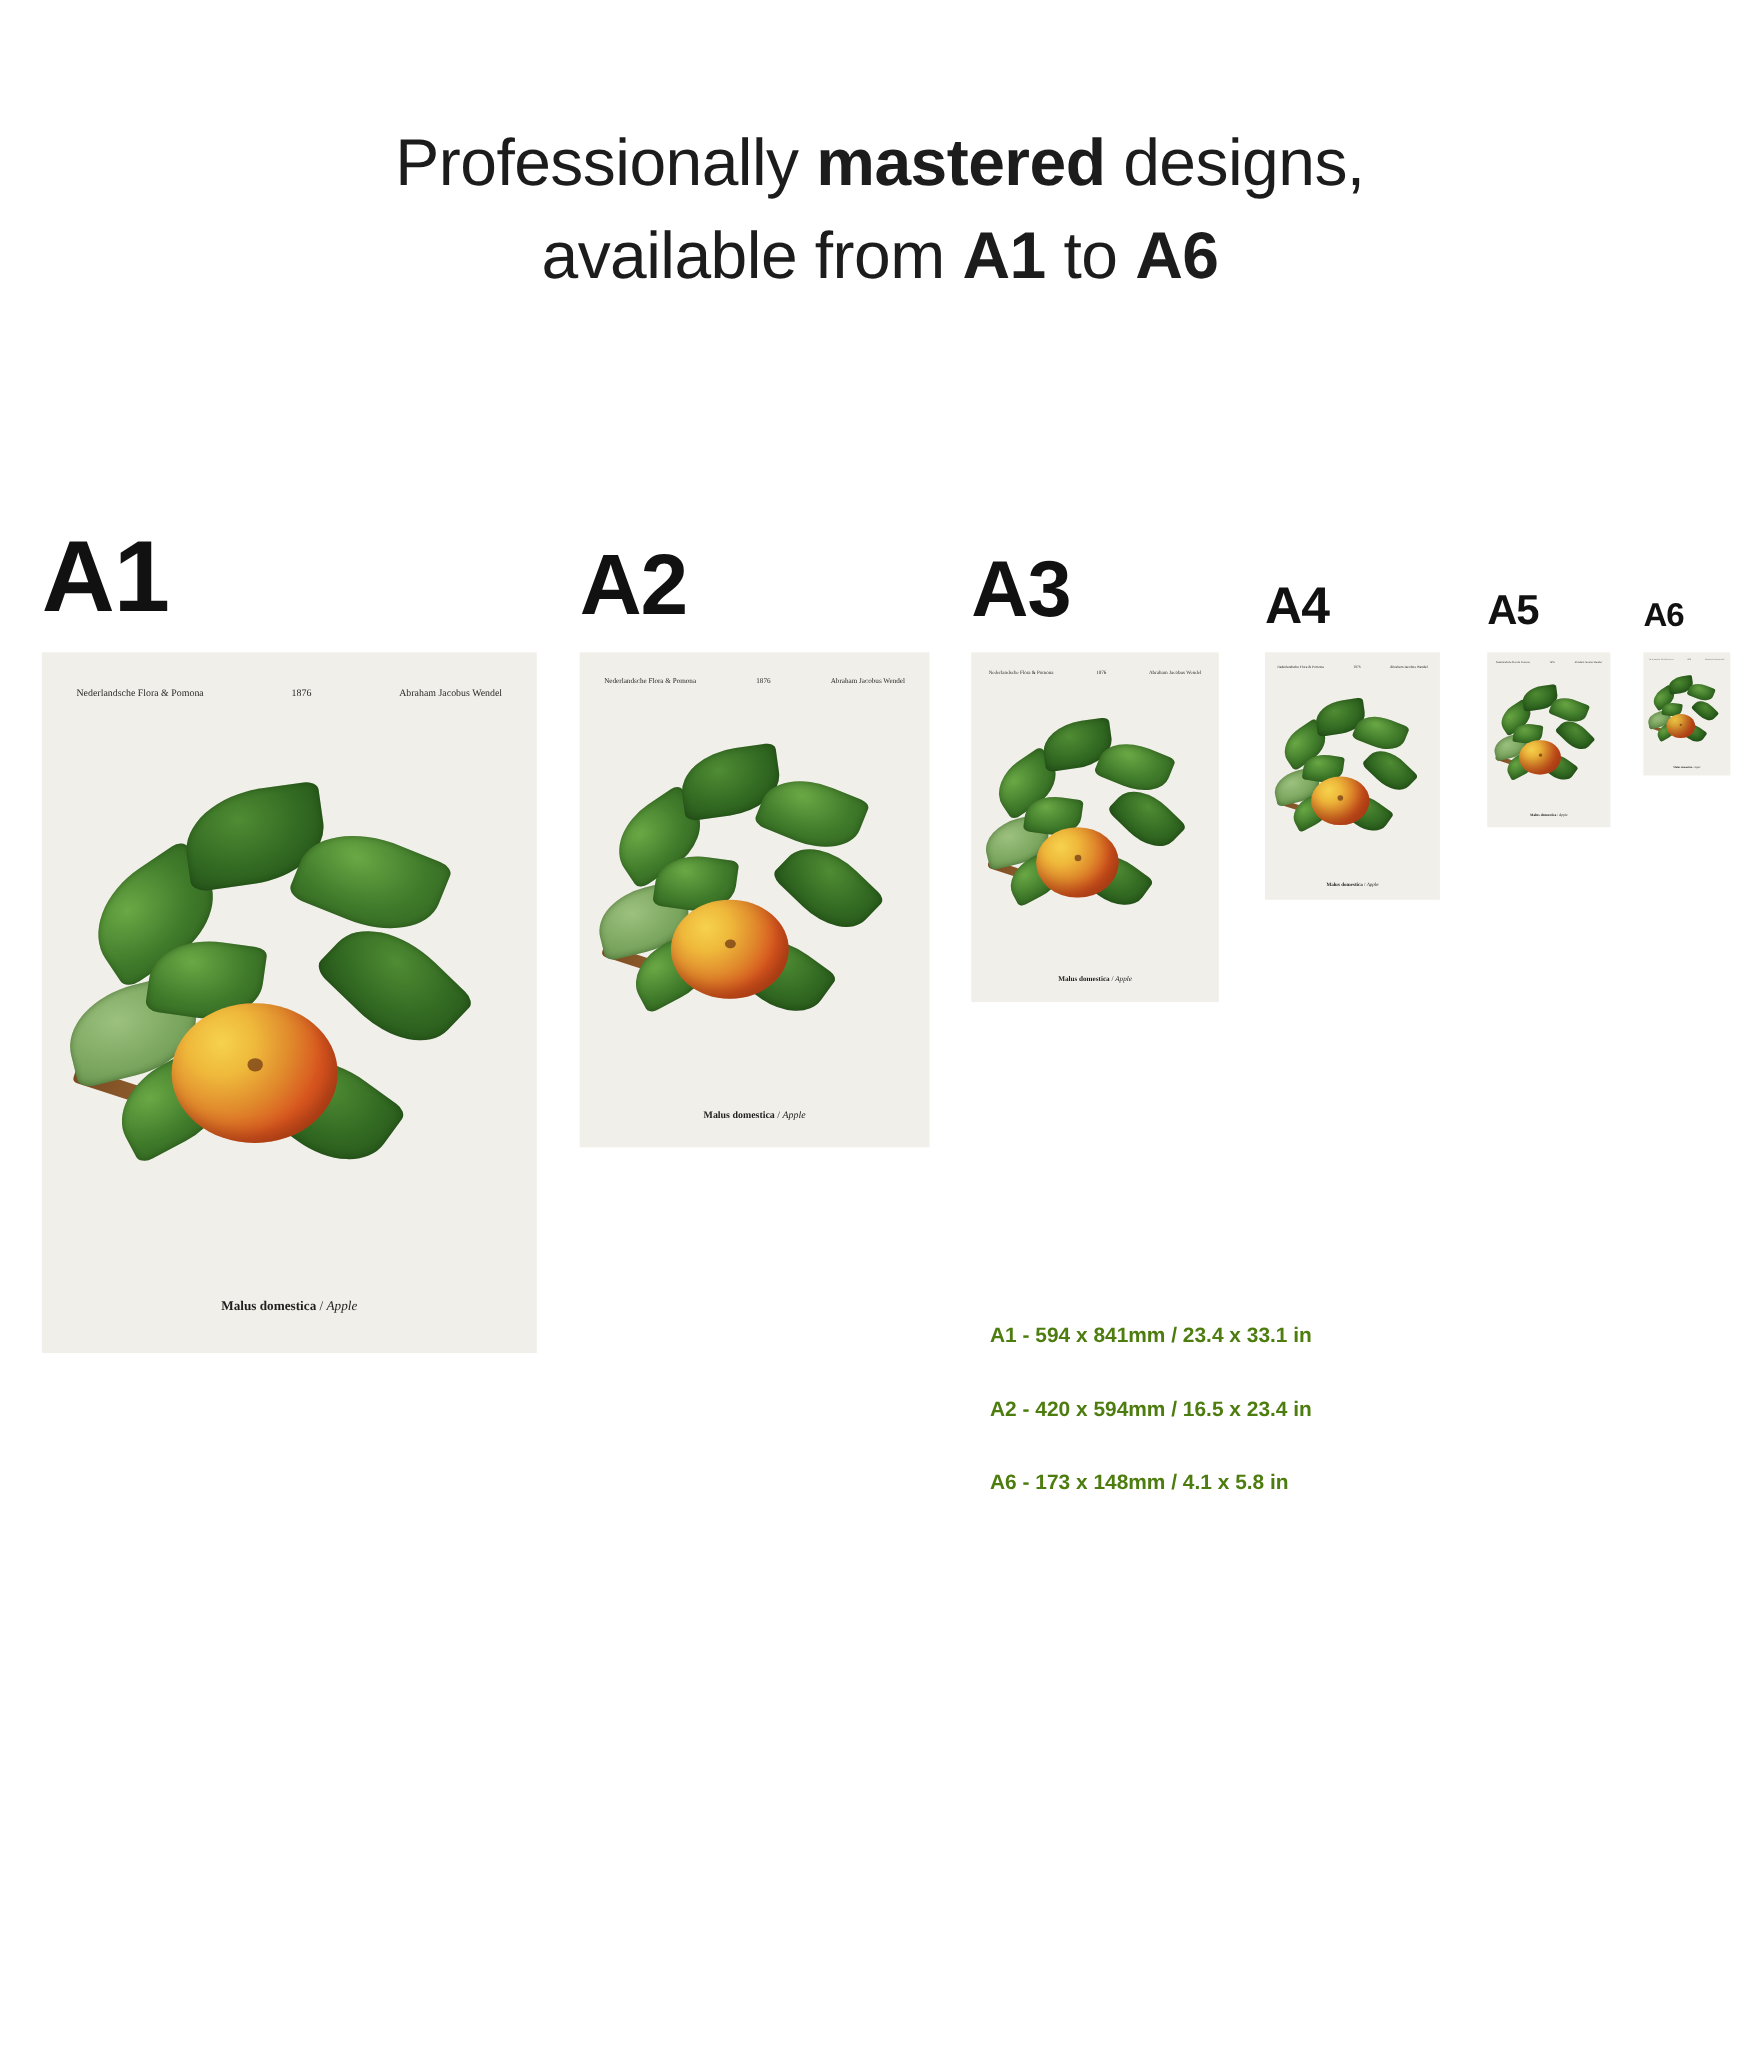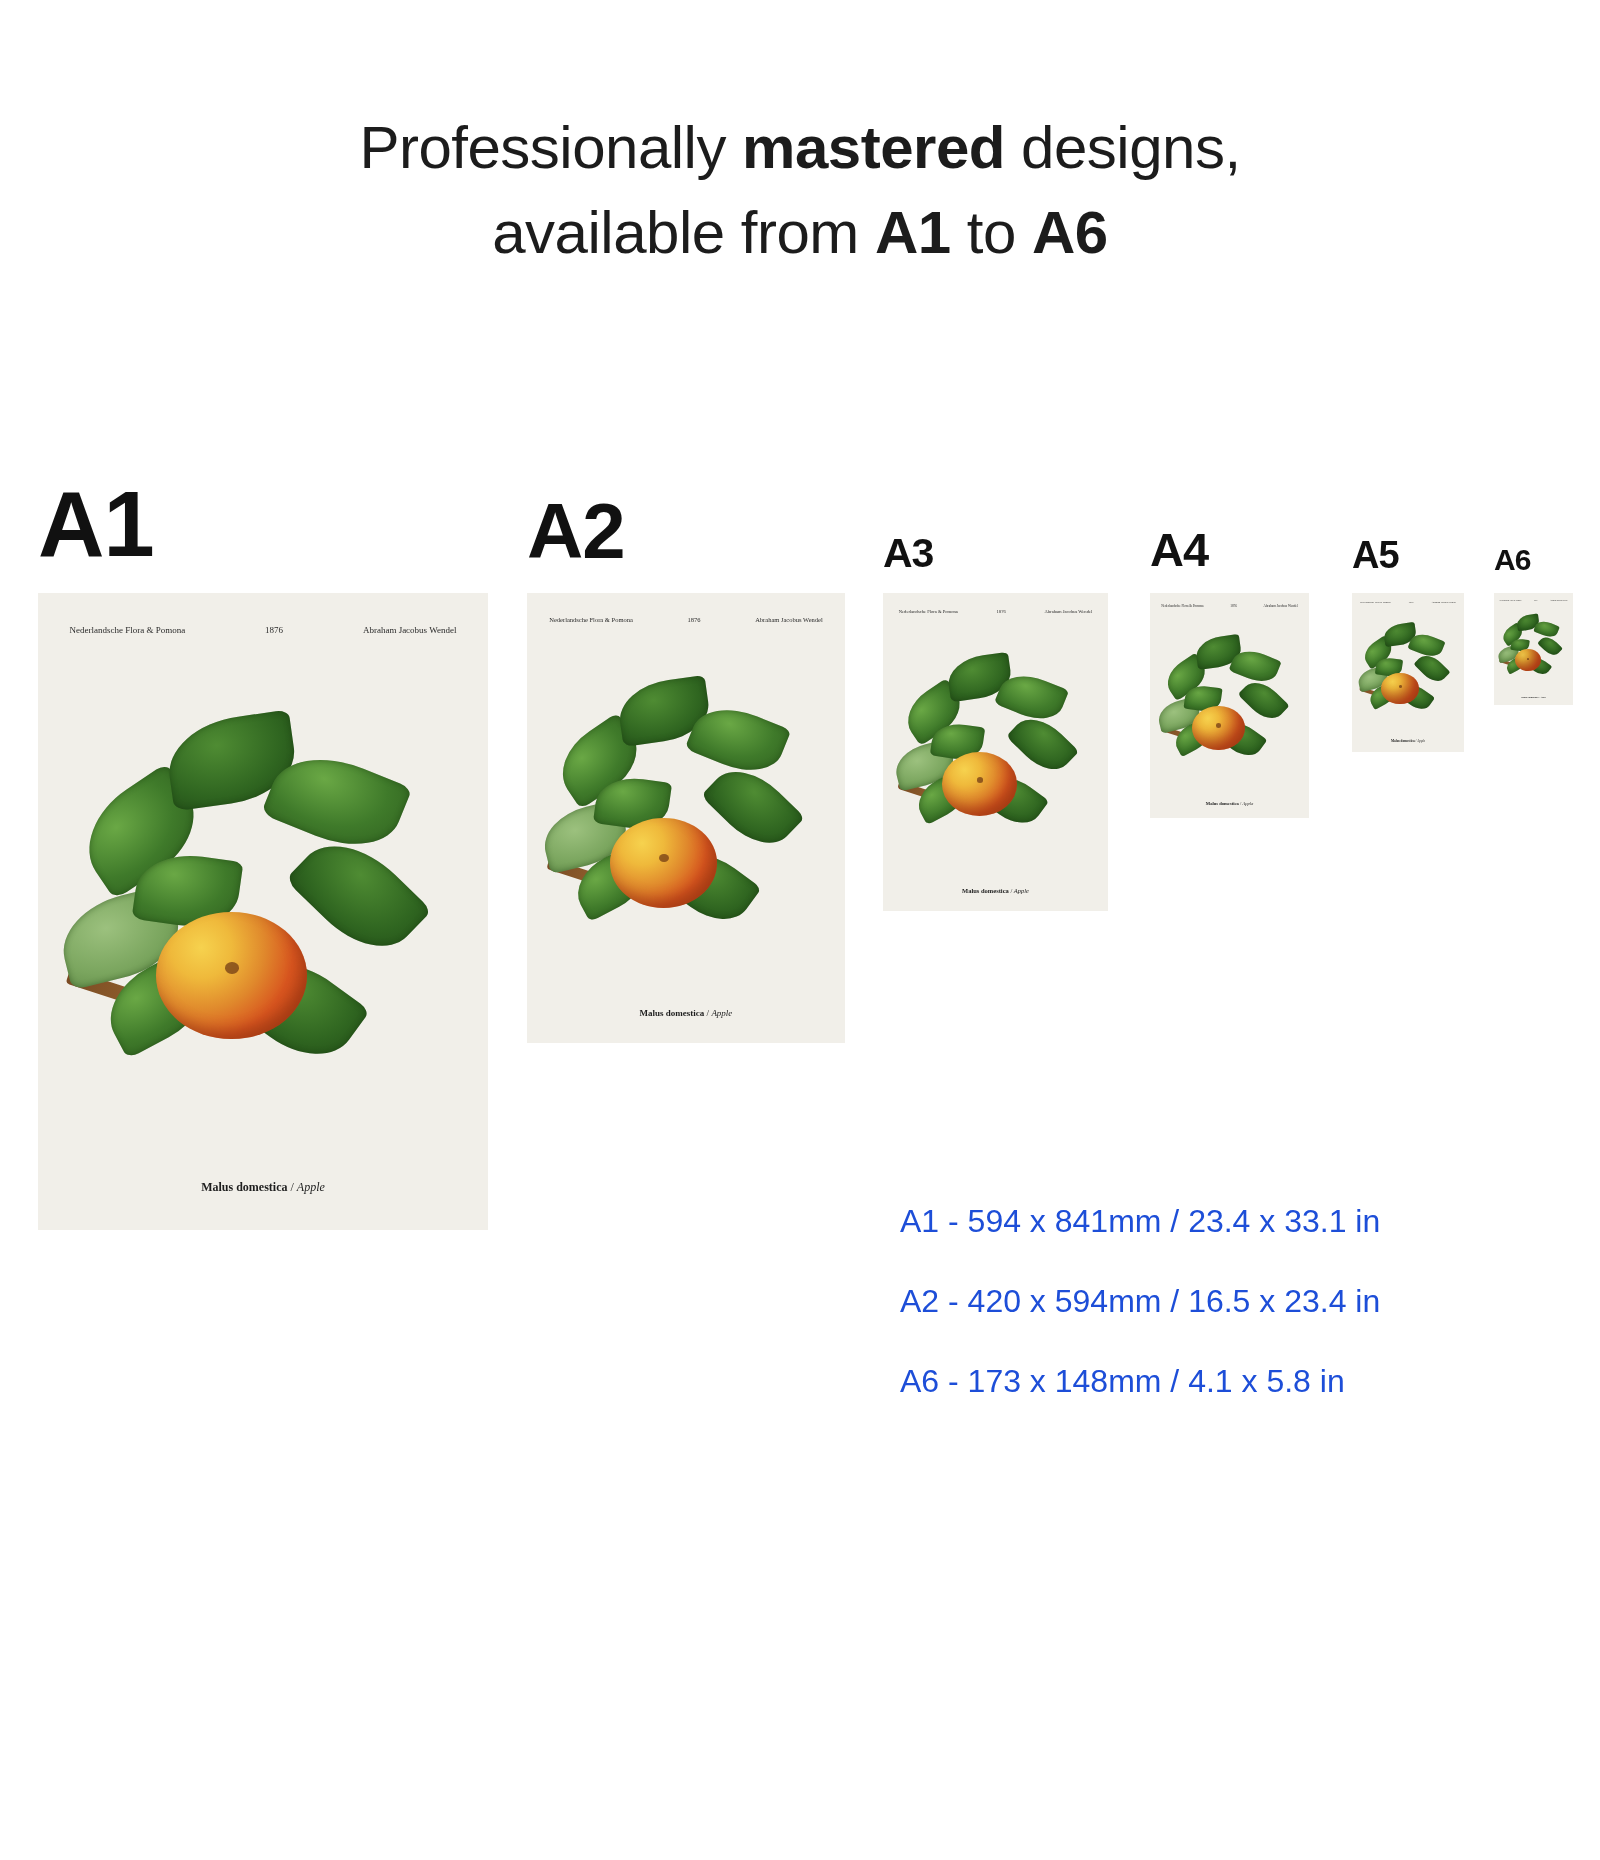--- a/index.html
+++ b/index.html
@@ -128,23 +128,24 @@
     border-radius: 50%;
     opacity: .7;
   }
 
   
   .dims {
     position: absolute;
     left: 900px;
     top: 1205px;
     width: 660px;
-    font-size: 32px;
+    font-size: 19px;
     line-height: 1.0;
-    color: #1d4ed8;
+    color: #4d7c0f;
+    font-weight: bold;
   }
   .dim-row {
     margin-bottom: 48px;
     white-space: nowrap;
   }
 </style>
 </head>
 <body>
 
 <div class="headline">
@@ -204,21 +205,21 @@
         <div class="leaf" style="left:10%; top:62%; width:26%; height:15%; transform:rotate(-28deg);"></div>
         <div class="apple" style="left:23%; top:50%; width:38%; height:27%;"></div>
       </div>
       <div class="poster-caption" style="font-size:9px;">
         <b>Malus domestica</b><span> / </span><i>Apple</i>
       </div>
     </div>
   </div>
 
   <div class="size-group" style="left:883px; width:225px;">
-    <div class="size-label" style="font-size:41px;">A3</div>
+    <div class="size-label" style="font-size:72px;">A3</div>
     <div class="poster" style="width:225px; height:318px; margin-bottom:319px;">
       <div class="poster-head" style="font-size:4.6px;">
         <span>Nederlandsche Flora &amp; Pomona</span>
         <span>1876</span>
         <span>Abraham Jacobus Wendel</span>
       </div>
       <div class="art">
         <div class="branch" style="left:0%; top:66%; width:30%; height:3.2%; transform:rotate(18deg);"></div>
         <div class="leaf pale" style="left:-1%; top:47%; width:30%; height:17%; transform:rotate(-14deg);"></div>
         <div class="leaf" style="left:4%; top:24%; width:30%; height:18%; transform:rotate(-34deg);"></div>

